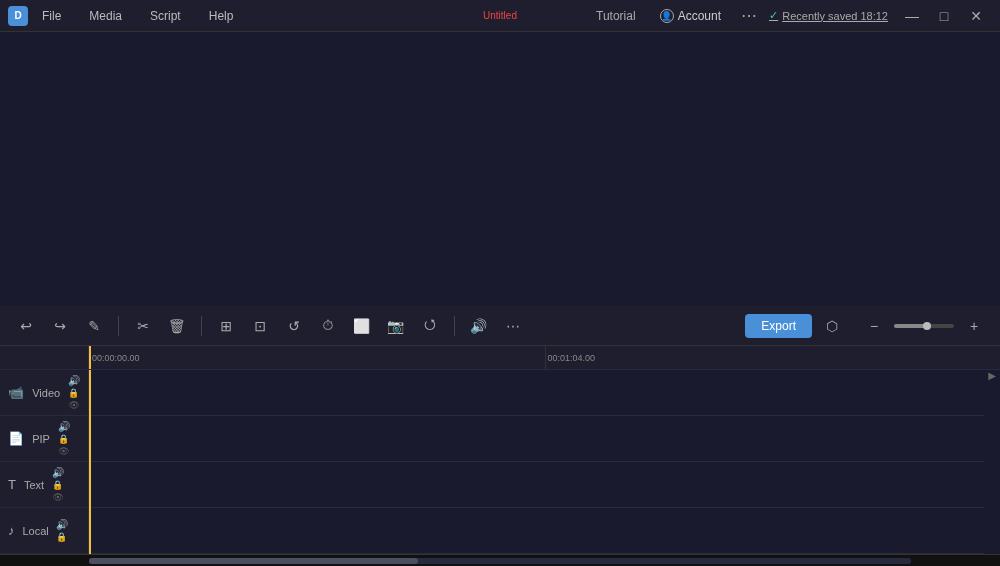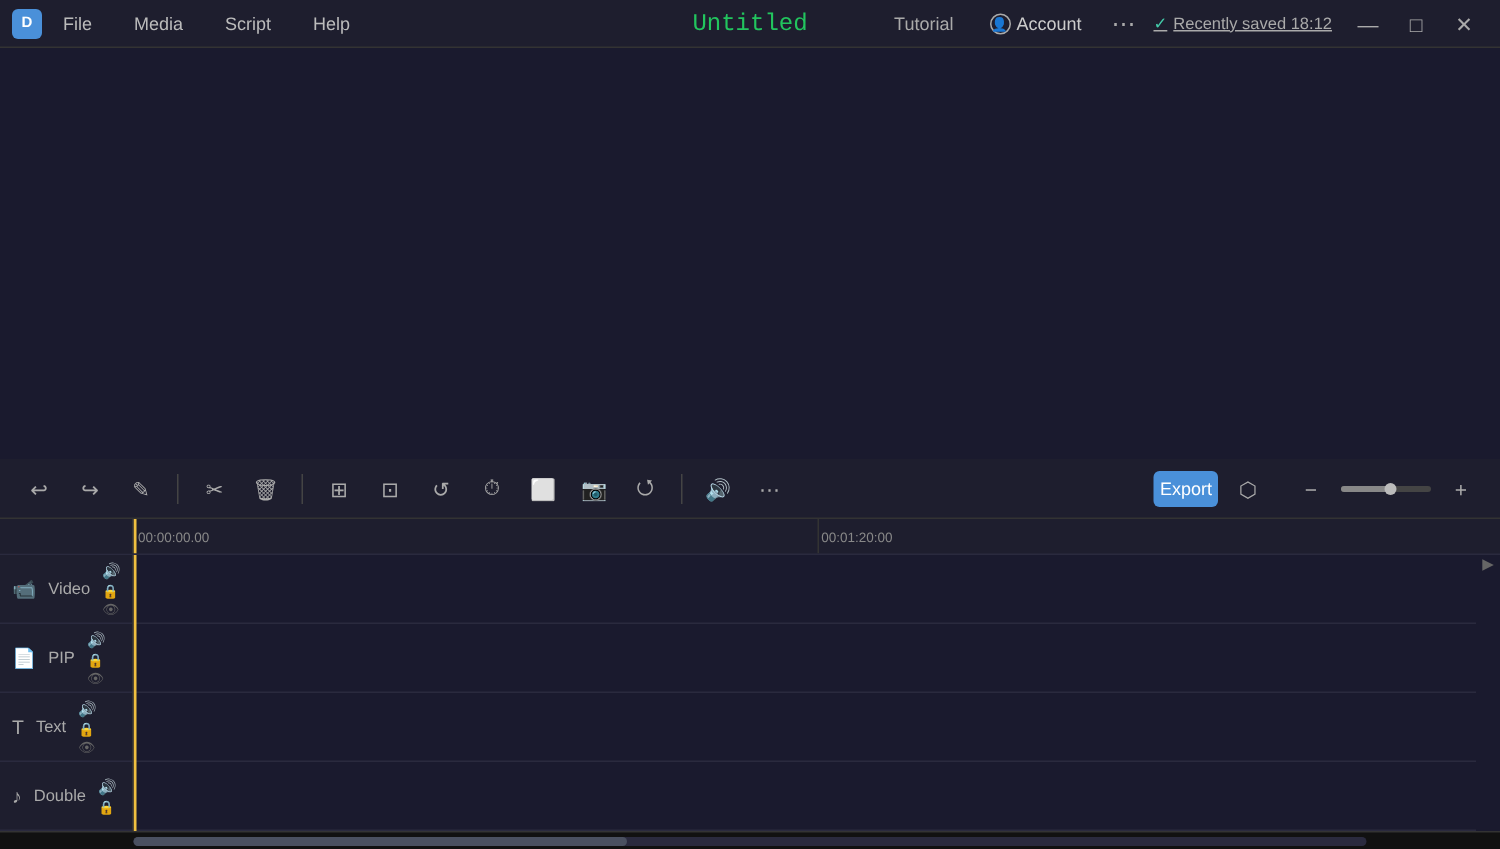--- a/index.html
+++ b/index.html
@@ -43,23 +43,22 @@
       color: #bbb;
     }
     .title-bar-menus span {
       padding: 2px 6px;
       cursor: pointer;
     }
     .title-bar-title {
       position: absolute;
       left: 50%;
       transform: translateX(-50%);
-      font-size: 16px;
-      color: #22c55e;
-      font-family: Liberation Mono, monospace;
+      font-size: 10px;
+      color: #ef4444;
     }
     .title-bar-right {
       margin-left: auto;
       display: flex;
       align-items: center;
       gap: 8px;
       font-size: 12px;
     }
     .title-bar-right .tutorial-btn {
       color: #aaa;
@@ -360,21 +359,21 @@
     }
     .toolbar-separator {
       width: 1px;
       height: 20px;
       background: #444;
       margin: 0 4px;
     }
     .export-btn {
       background: #4a90d9;
       color: #fff;
-      padding: 5px 4px;
+      padding: 5px 16px;
       border-radius: 4px;
       font-size: 12px;
       cursor: pointer;
       margin-left: 8px;
     }
     .zoom-controls {
       display: flex;
       align-items: center;
       gap: 6px;
       margin-left: 8px;
@@ -727,21 +726,21 @@
   <div style="position:absolute; bottom:0; left:0; right:0; height:220px; background:#1a1a2e; z-index:4; display:flex; flex-direction:column;">
 
     <div class="ruler-area">
       <div class="ruler-left-spacer"></div>
       <div class="ruler-right">
         <div class="ruler-content">
           <div class="ruler-mark-item">
               <span>00:00:00.00</span>
             </div>
           <div class="ruler-mark-item">
-              <span>00:01:20:00</span>
+              <span>00:01:04.00</span>
             </div>
         </div>
         <div class="playhead-marker"></div>
       </div>
     </div>
 
     <div class="timeline-tracks" style="flex:1; display:flex; overflow:hidden;">
 
       <div class="track-labels">
         <div class="track-label">
@@ -766,21 +765,21 @@
           <span class="track-icon">T</span>
           <span>Text</span>
           <div class="track-controls">
             <span class="vol-icon">🔊</span>
             <span class="track-ctrl-icon">🔒</span>
             <span class="track-ctrl-icon">👁</span>
           </div>
         </div>
         <div class="track-label">
           <span class="track-icon">♪</span>
-          <span>Double</span>
+          <span>Local</span>
           <div class="track-controls">
             <span class="vol-icon">🔊</span>
             <span class="track-ctrl-icon">🔒</span>
           </div>
         </div>
       </div>
 
       <div class="track-area">
         <div class="timeline-playhead-line"></div>
         <div class="track-row"></div>

